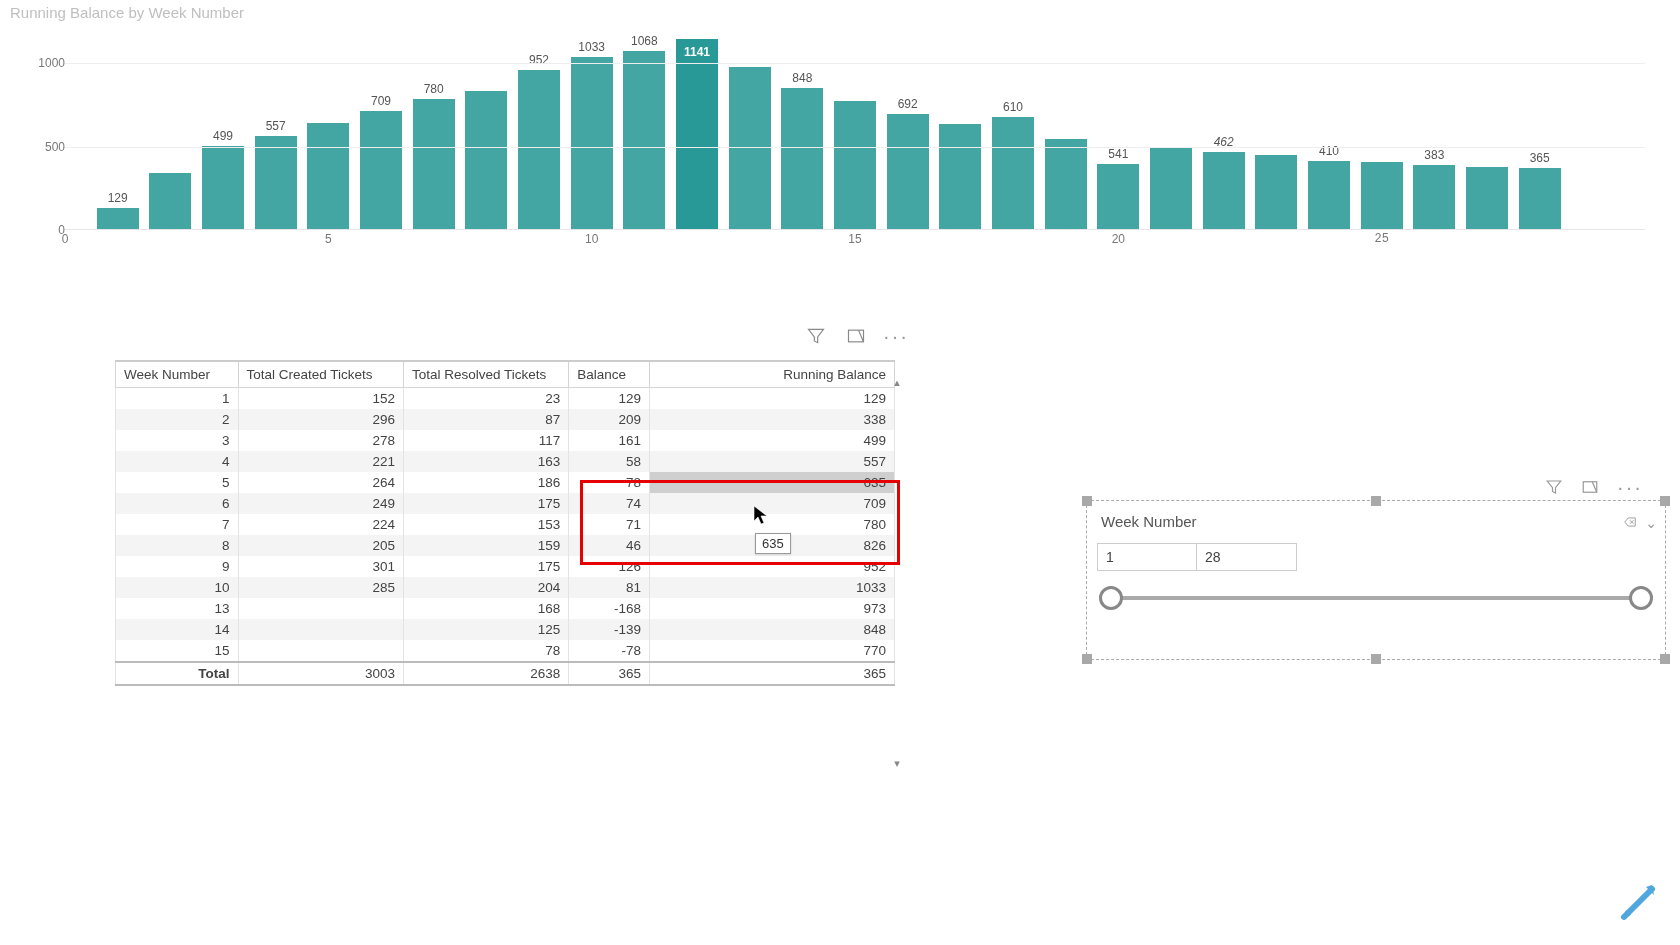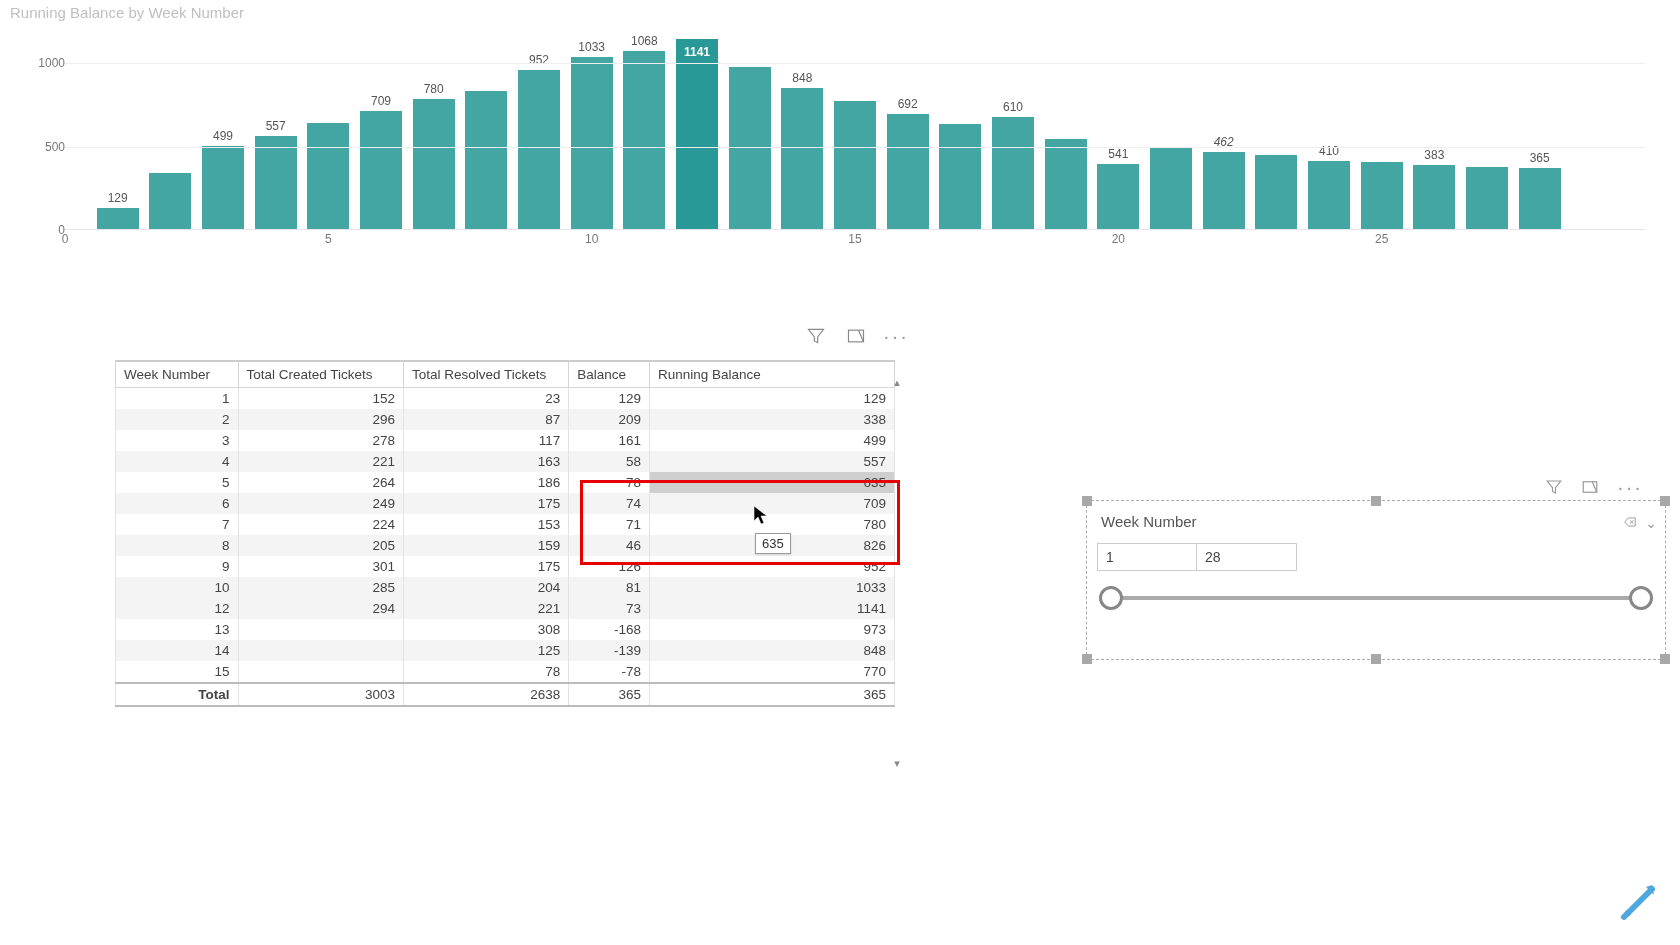--- a/index.html
+++ b/index.html
@@ -100,21 +100,21 @@
   table.data td {
     padding: 3px 8px;
     border-left: 1px solid #e3e3e3;
     border-right: 1px solid #e3e3e3;
     text-align: right;
   }
   table.data th:first-child { width: 100px;}
   table.data th:nth-child(2) { width: 135px; }
   table.data th:nth-child(3) { width: 135px; }
   table.data th:nth-child(4) { width: 65px; }
-  table.data th:nth-child(5) { width: 200px; }
+  table.data th:nth-child(5) { width: 200px; text-align: right; }
   table.data tr.odd td { background: #f4f4f4; }
   table.data tr.hover td:last-child { background: #cfcfcf; }
   table.data tr.total td {
     border-top: 2px solid #bbb;
     border-bottom: 2px solid #bbb;
     font-weight: 500;
     background: #fff;
   }
   table.data tr.total td:first-child { text-align: right; font-weight: 600;}
   .scroll-track {
@@ -312,21 +312,21 @@
       <div class="bar" style="height: 60.8333px; left: 1453.67px;">
         <div class="bar-label">365</div>
       </div>
     </div>
   <div class="x-axis" id="xaxis">
       <div class="x-tick" style="left: 0px;">0</div>
       <div class="x-tick" style="left: 263.333px;">5</div>
       <div class="x-tick" style="left: 526.667px;">10</div>
       <div class="x-tick" style="left: 790px;">15</div>
       <div class="x-tick" style="left: 1053.33px; text-align: right;">20</div>
-      <div class="x-tick" style="left: 1316.67px;">25</div>
+      <div class="x-tick" style="left: 1316.67px; font-family: Liberation Mono, monospace;">25</div>
       <div class="x-tick" style="left: 1580px; margin-left: 48px;">30</div>
     </div>
 <div class="y-grid" style="top: 146.667px;"></div>
     <div class="y-grid" style="top: 63.3333px;"></div>
   </div>
 
 <div class="table-icons">
   <div class="icon" style="left:690px">
     <svg viewBox="0 0 24 24">
         <path d="M3 4h18L14 13v7l-4-2v-5L3 4z"></path>
@@ -417,31 +417,24 @@
         <td>126</td>
         <td>952</td>
       </tr>
       <tr class="odd">
         <td>10</td>
         <td>285</td>
         <td>204</td>
         <td>81</td>
         <td>1033</td>
       </tr>
-      <tr class="odd">
-        <td>12</td>
-        <td>294</td>
-        <td>221</td>
-        <td>73</td>
-        <td>1141</td>
-      </tr>
       <tr class="">
         <td>13</td>
         <td></td>
-        <td>308</td>
+        <td>168</td>
         <td>-168</td>
         <td>973</td>
       </tr>
       <tr class="odd">
         <td>14</td>
         <td></td>
         <td>125</td>
         <td>-139</td>
         <td>848</td>
       </tr>

